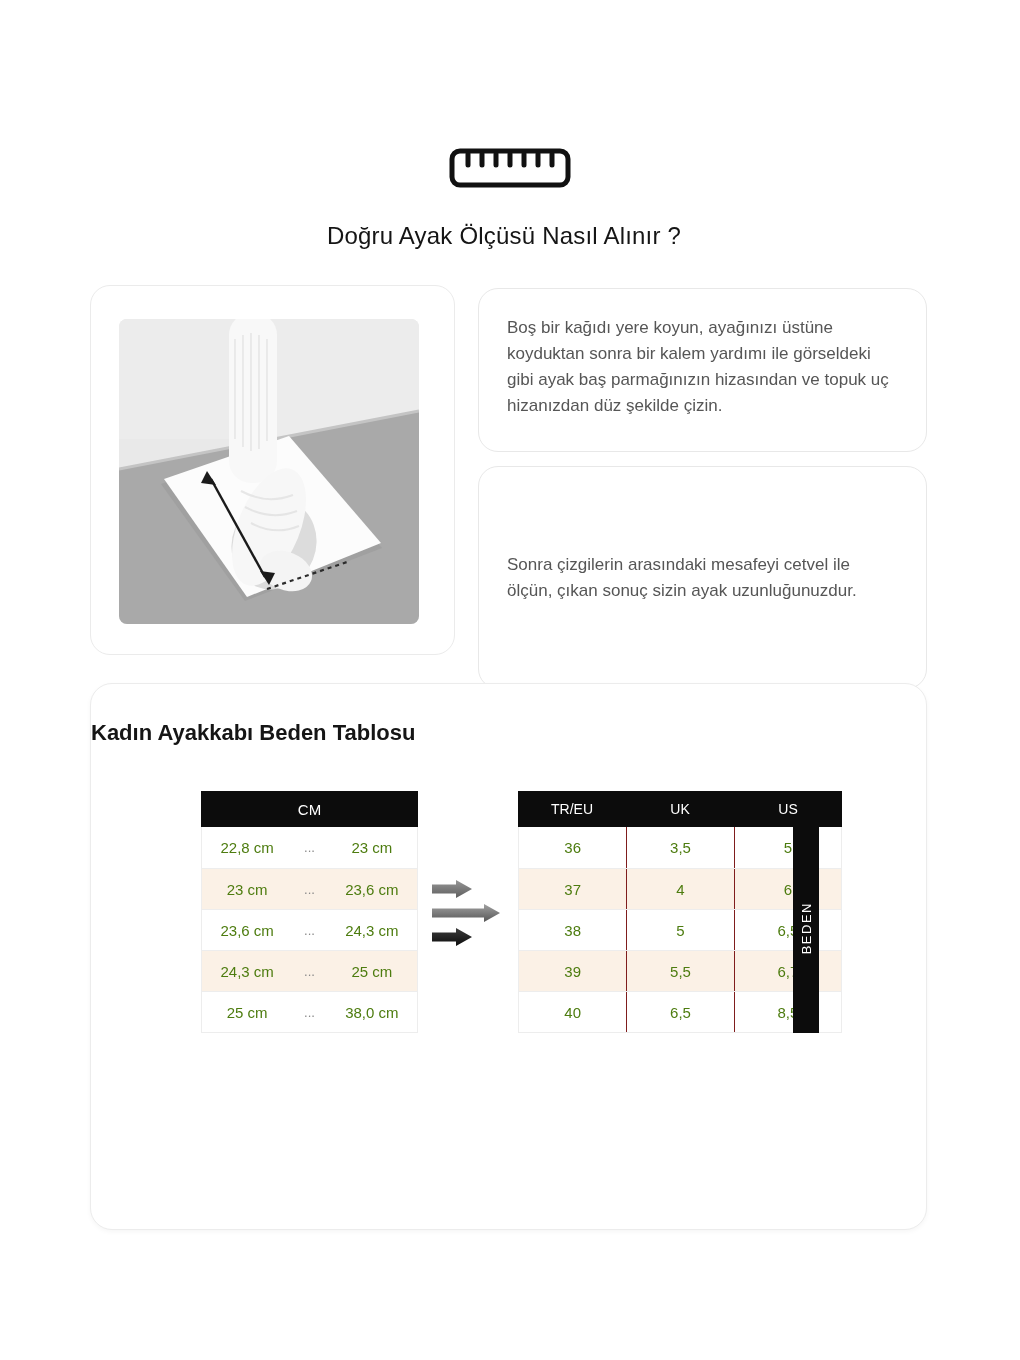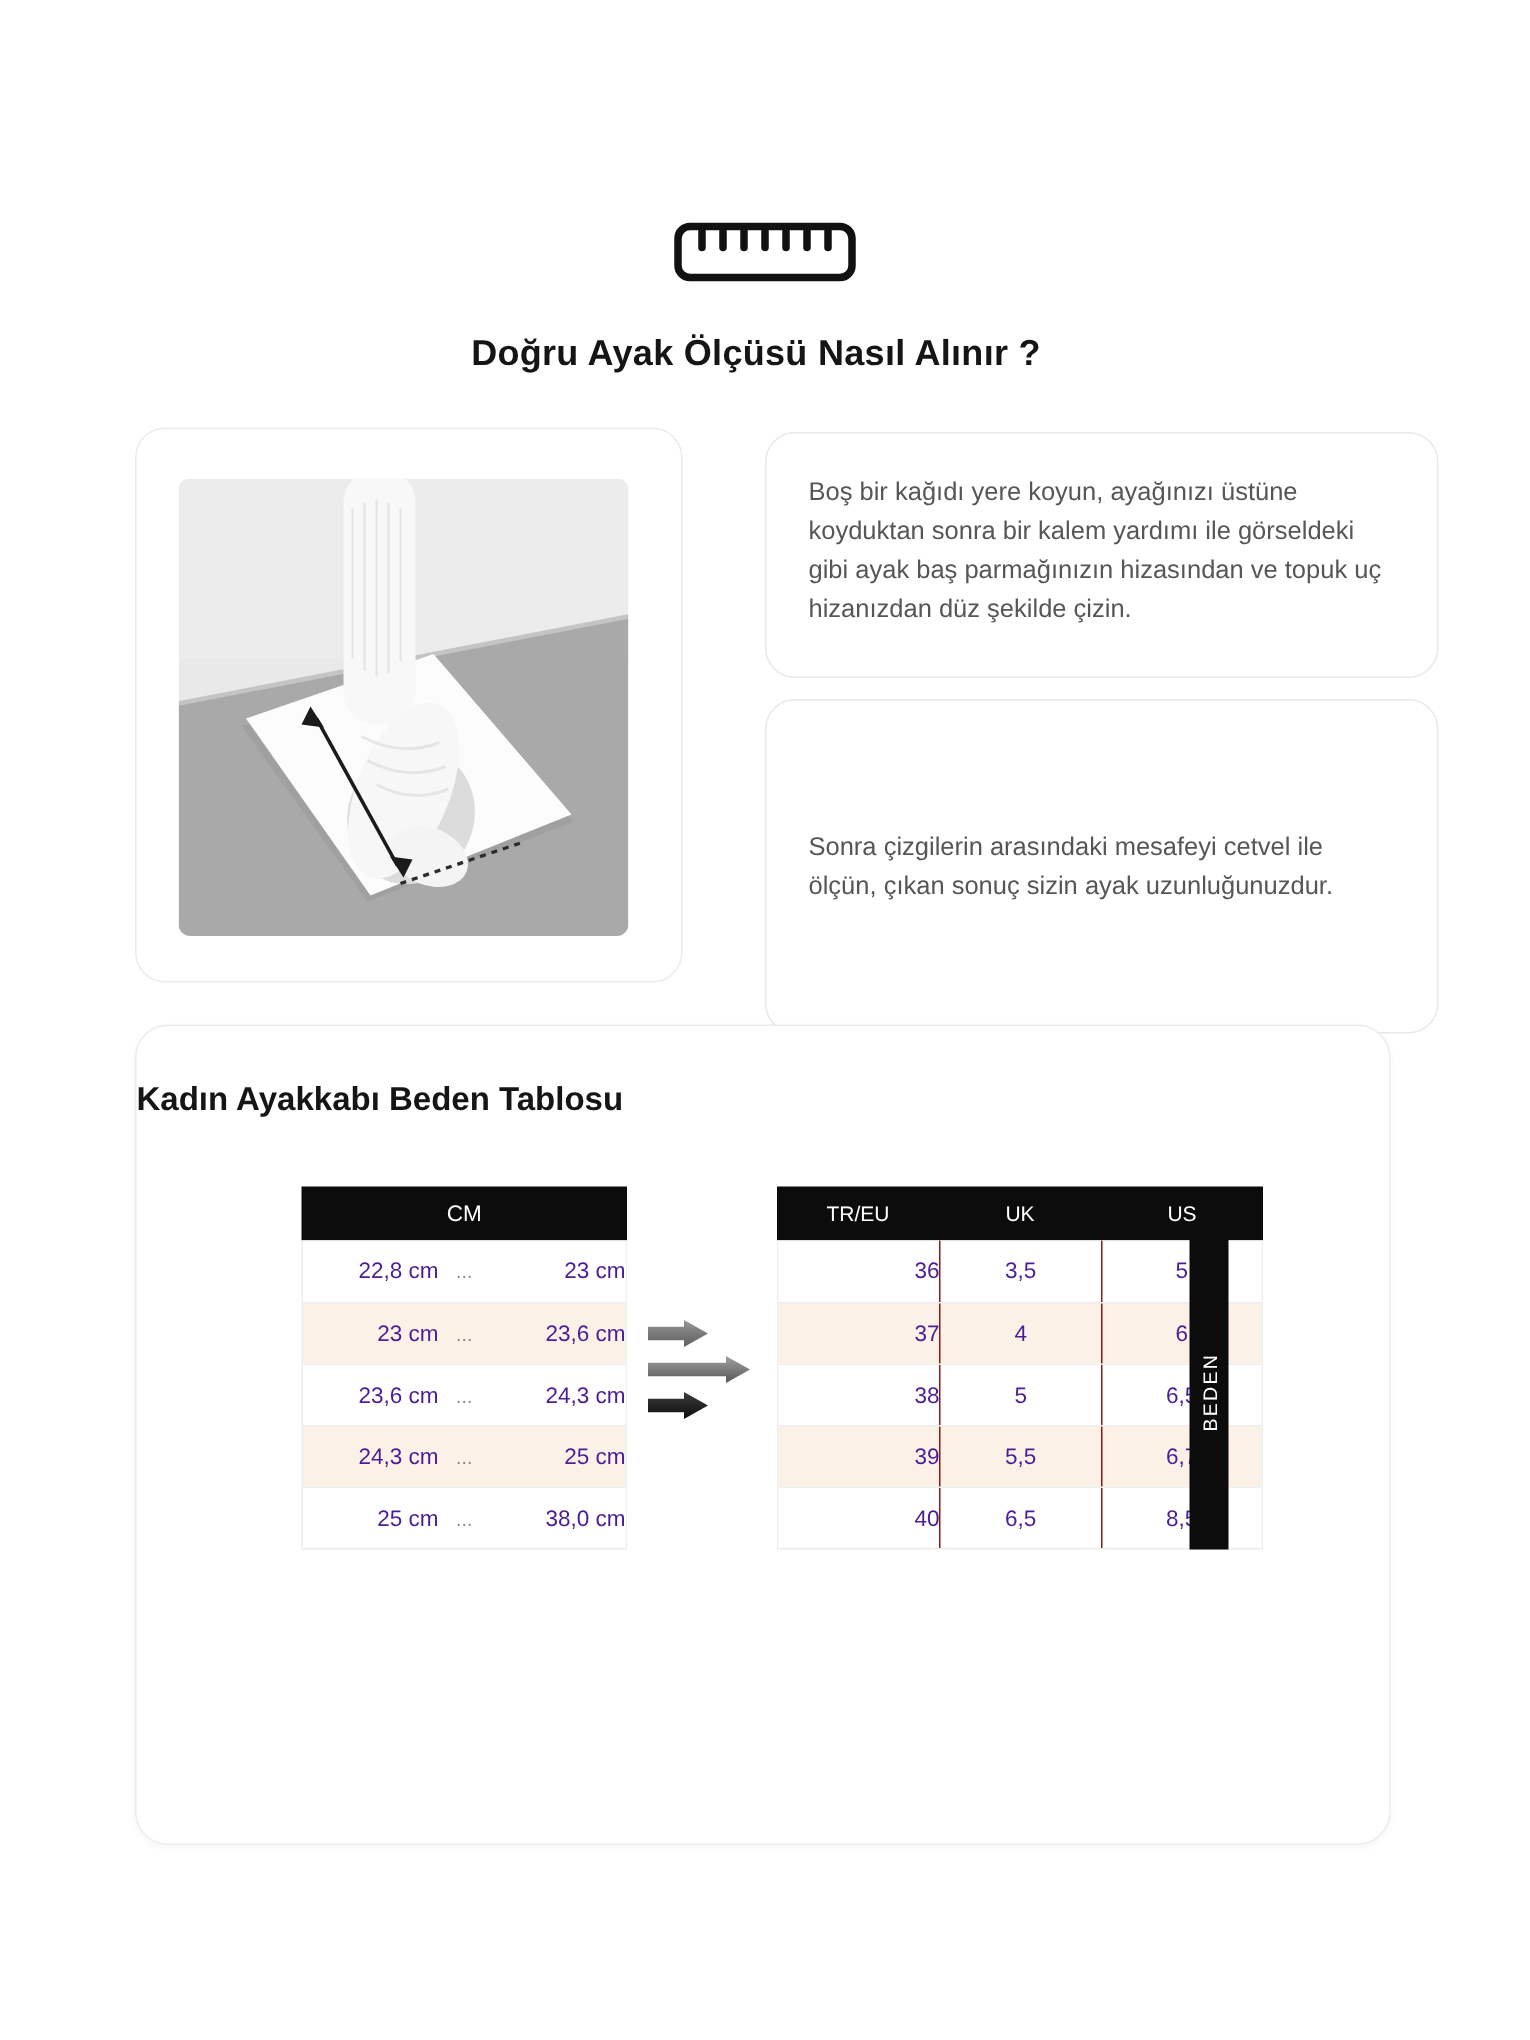--- a/index.html
+++ b/index.html
@@ -3,48 +3,48 @@
 <meta charset="utf-8">
 <style>
   * { margin:0; padding:0; box-sizing:border-box; }
   html,body { background:#fff; }
   body { font-family:"Liberation Sans", sans-serif; color:#222; }
   .page { position:relative; width:1020px; height:1360px; background:#ffffff; overflow:hidden; }
 
   
   .ruler-wrap { position:absolute; left:0; top:148px; width:1020px; display:flex; justify-content:center; }
   .main-title { position:absolute; left:0; top:222px; width:1008px; text-align:center;
-                font-size:24px; font-weight:700; color:#151515; letter-spacing:.2px; }
+                font-size:24px; font-weight:400; color:#151515; letter-spacing:.2px; }
 
   
   .measure-section { position:absolute; left:90px; top:285px; width:837px; height:370px; }
   .photo-card { position:absolute; left:0; top:0; width:365px; height:370px;
                 border:1px solid #ebebeb; border-radius:20px; background:#fff; }
   .photo { position:absolute; left:28px; top:33px; width:300px; height:305px;
            border-radius:8px; overflow:hidden; }
   .info-box { position:absolute; left:388px; width:449px; border:1px solid #e8e8e8;
-              border-radius:20px; background:#fff; padding:26px 28px;margin-left:32px; }
+              border-radius:20px; background:#fff; padding:26px 28px; }
   .info-box-1 { top:3px; height:164px; }
   .info-box-2 { top:181px; height:223px; display:flex; align-items:center; }
   .info-text { font-size:17px; line-height:26px; color:#565656; }
 
   
   .size-card { position:absolute; left:90px; top:683px; width:837px; height:547px;
                border:1px solid #ececec; border-radius:22px; background:#fff;
                box-shadow:0 2px 5px rgba(0,0,0,.04); }
   .size-title { position:absolute; left:0; top:36px; width:100%; 
                 font-size:22px; font-weight:700; color:#151515; }
 
   .thead { height:36px; background:#0c0c0c; color:#fff; display:flex;
            align-items:center; justify-content:center; font-size:15px; }
   .rows { border:1px solid #ededed; border-top:none; background:#fff; }
   .trow { height:41px; display:grid; align-items:center; background:#fff; }
   .rows .trow + .trow { border-top:1px solid #ededed; }
   .rows .trow:nth-child(even) { background:#fbf1e6; }
-  .cell { text-align:right; font-size:15px; color:#4c1d95; }
+  .cell { text-align:center; font-size:15px; color:#4d7c0f; }
 
   .cm-table { position:absolute; left:110px; top:107px; width:217px; }
   .cm-table .trow { grid-template-columns:42% 16% 42%; }
   .dots { text-align:center; font-size:13px; color:#8a8a8a; }
 
   .size-table { position:absolute; left:427px; top:107px; width:324px; }
   .size-table .thead { display:grid; grid-template-columns:repeat(3,1fr); font-size:14px; }
   .size-table .thead span { text-align:center; }
   .size-table .trow { grid-template-columns:repeat(3,1fr); }
   .size-table .trow .cell + .cell { border-left:1px solid #7f1d1d; align-self:stretch;

